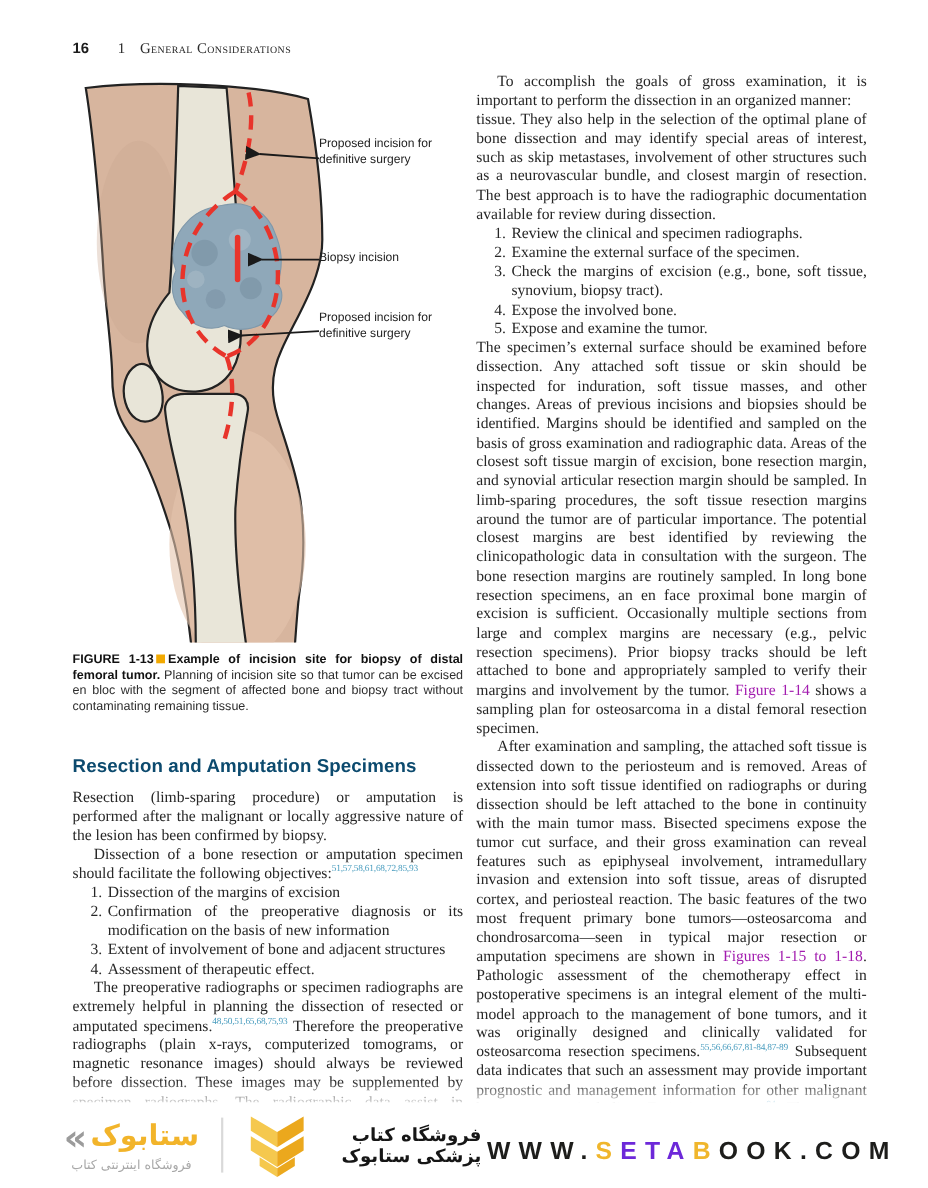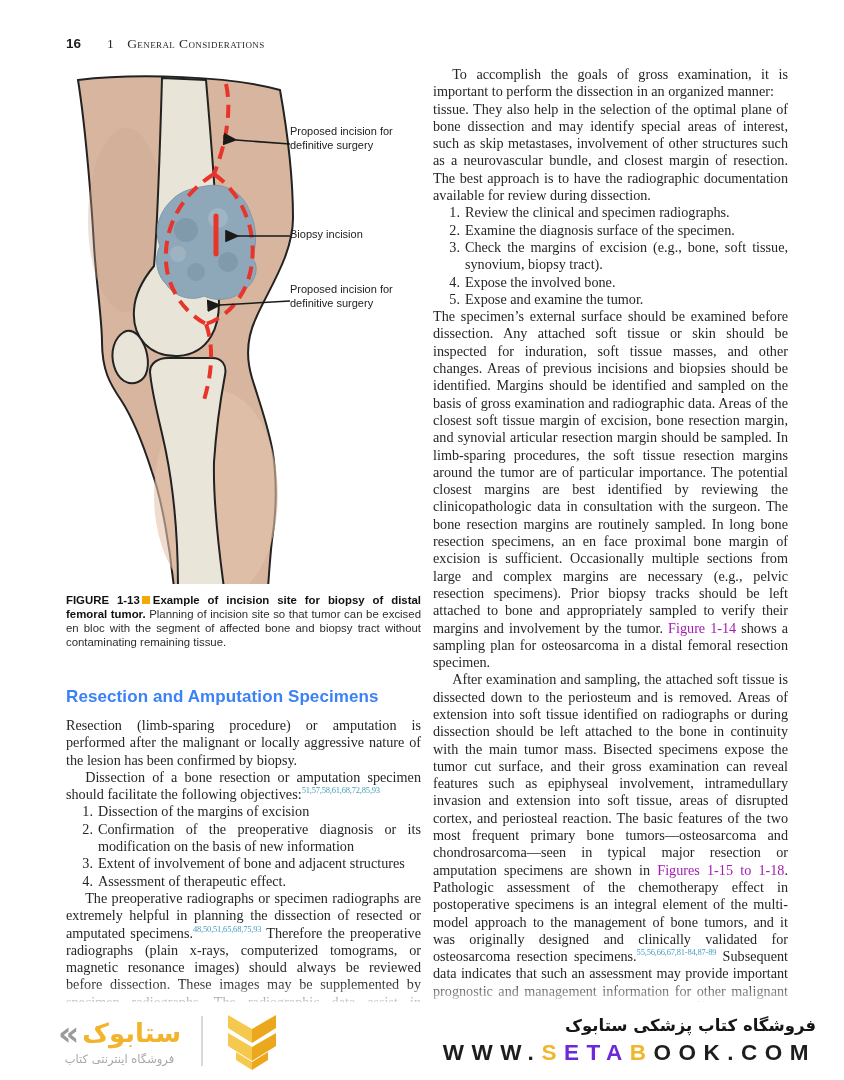--- a/index.html
+++ b/index.html
@@ -24,35 +24,35 @@
   sup.cit{color:#4a9dbf;font-size:8.5px;line-height:0;letter-spacing:-.2px;}
   .flink{color:#a21caf;}
 
   
   .fig{position:relative;width:356px;height:514px;margin-top:12px;}
   .fig-label{position:absolute;width:132px;font-family:"Liberation Sans",sans-serif;font-size:11px;line-height:13.5px;color:#222;}
   .figcap{margin-top:9px;font-family:"Liberation Sans",sans-serif;font-size:11.4px;line-height:14px;color:#2d2d2d;text-align:justify;}
   .figcap b{color:#111;}
   .cap-square{display:inline-block;width:8px;height:8px;background:#f2a900;margin:0 3px 0 2px;}
 
-  h2.sechead{font-family:"Liberation Sans",sans-serif;font-size:17px;font-weight:bold;color:#3b82f6;margin:38px 0 10px 0;letter-spacing:.1px;}
+  h2.sechead{font-family:"Liberation Sans",sans-serif;font-size:17px;font-weight:bold;color:#0c4a6e;margin:38px 0 10px 0;letter-spacing:.1px;}
 
   
   .fade{position:absolute;left:0;top:982px;width:100%;height:30px;background:linear-gradient(to bottom,rgba(255,255,255,0),#ffffff 85%);}
 
   
   .footer{position:absolute;left:0;bottom:0;width:100%;height:72px;background:#fff;display:flex;align-items:center;justify-content:space-between;padding:0 40px 6px 58px;box-sizing:border-box;}
   .logo{display:flex;align-items:center;gap:12px;}
   .logo-textcol{display:flex;flex-direction:column;align-items:center;}
   .brand-row{display:flex;align-items:center;direction:ltr;}
   .guillemet{font-family:"DejaVu Sans",sans-serif;font-size:33px;font-weight:bold;color:#9b9b9b;line-height:1;margin-right:3px;}
   .brand{font-family:"DejaVu Sans",sans-serif;font-size:26px;font-weight:bold;color:#f2b42a;line-height:1.1;}
   .tagline{font-family:"DejaVu Sans",sans-serif;font-size:11.5px;color:#a8a8a8;margin-top:2px;}
   .logo-sep{width:2px;height:50px;background:#d9d9d9;margin:0 8px;}
-  .footer-right{display:flex;flex-direction:column;align-items:flex-end;gap:5px;}
+  .footer-right{display:flex;flex-direction:row;align-items:flex-end;gap:5px;}
   .store-line{font-family:"DejaVu Sans",sans-serif;font-size:16.5px;font-weight:600;color:#161616;direction:rtl;}
   .siteurl{font-family:"Liberation Sans",sans-serif;font-weight:bold;font-size:22.5px;letter-spacing:7.5px;white-space:nowrap;}
 </style>
 </head>
 <body>
 
 <div class="page">
 
   <div class="header">
     <span class="pagenum">16</span>
@@ -126,21 +126,21 @@
           <p class="bp ind">The preoperative radiographs or specimen radiographs are extremely helpful in planning the dissection of resected or amputated specimens.<sup class="cit">48,50,51,65,68,75,93</sup> Therefore the preoperative radiographs (plain x-rays, computerized tomograms, or magnetic resonance images) should always be reviewed before dissection. These images may be supplemented by specimen radiographs. The radiographic data assist in localizing the tumor within the</p>
         </div>
     </div>
 
     <div class="col col-right">
       <div class="bodytext" id="right-blocks">
           <p class="bp ind">To accomplish the goals of gross examination, it is important to perform the dissection in an organized manner:</p>
           <p class="bp">tissue. They also help in the selection of the optimal plane of bone dissection and may identify special areas of interest, such as skip metastases, involvement of other structures such as a neurovascular bundle, and closest margin of resection. The best approach is to have the radiographic documentation available for review during dissection.</p>
           <ol>
             <li>Review the clinical and specimen radiographs.</li>
-            <li>Examine the diagnosis surface of the specimen.</li>
+            <li>Examine the external surface of the specimen.</li>
             <li>Check the margins of excision (e.g., bone, soft tissue, synovium, biopsy tract).</li>
             <li>Expose the involved bone.</li>
             <li>Expose and examine the tumor.</li>
           </ol>
           <p class="bp">The specimen’s external surface should be examined before dissection. Any attached soft tissue or skin should be inspected for induration, soft tissue masses, and other changes. Areas of previous incisions and biopsies should be identified. Margins should be identified and sampled on the basis of gross examination and radiographic data. Areas of the closest soft tissue margin of excision, bone resection margin, and synovial articular resection margin should be sampled. In limb-sparing procedures, the soft tissue resection margins around the tumor are of particular importance. The potential closest margins are best identified by reviewing the clinicopathologic data in consultation with the surgeon. The bone resection margins are routinely sampled. In long bone resection specimens, an en face proximal bone margin of excision is sufficient. Occasionally multiple sections from large and complex margins are necessary (e.g., pelvic resection specimens). Prior biopsy tracks should be left attached to bone and appropriately sampled to verify their margins and involvement by the tumor. <span class="flink">Figure 1-14</span> shows a sampling plan for osteosarcoma in a distal femoral resection specimen.</p>
           <p class="bp ind">After examination and sampling, the attached soft tissue is dissected down to the periosteum and is removed. Areas of extension into soft tissue identified on radiographs or during dissection should be left attached to the bone in continuity with the main tumor mass. Bisected specimens expose the tumor cut surface, and their gross examination can reveal features such as epiphyseal involvement, intramedullary invasion and extension into soft tissue, areas of disrupted cortex, and periosteal reaction. The basic features of the two most frequent primary bone tumors—osteosarcoma and chondrosarcoma—seen in typical major resection or amputation specimens are shown in <span class="flink">Figures 1-15 to 1-18</span>. Pathologic assessment of the chemotherapy effect in postoperative specimens is an integral element of the multi-model approach to the management of bone tumors, and it was originally designed and clinically validated for osteosarcoma resection specimens.<sup class="cit">55,56,66,67,81-84,87-89</sup> Subsequent data indicates that such an assessment may provide important prognostic and management information for other malignant bone tumors, including Ewing’s sarcoma.<sup class="cit">94</sup> The current standards of practice indicate that so-called histologic mapping of bone resection specimens provides important insights for prognosis and management for virtually</p>
         </div>
     </div>
 
   </div>

